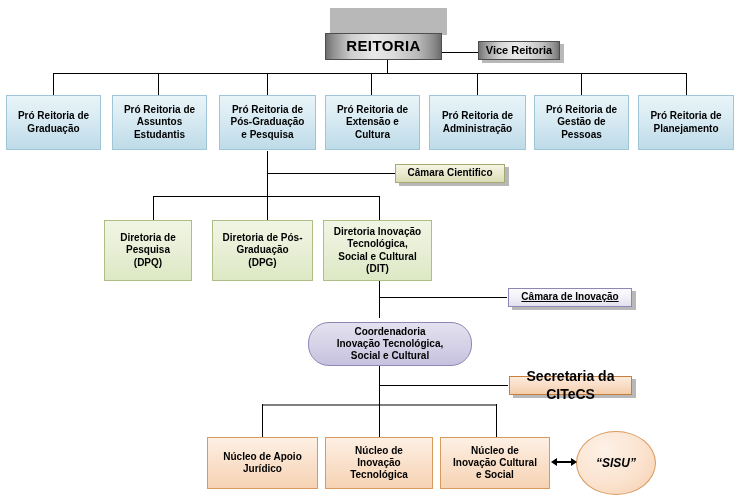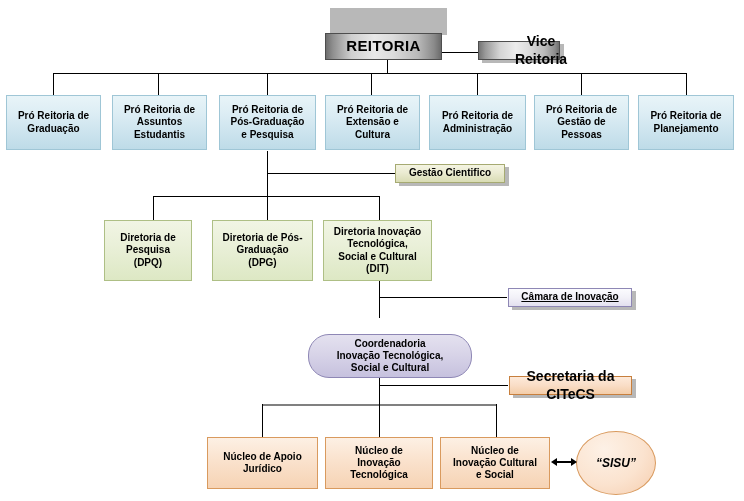--- a/index.html
+++ b/index.html
@@ -61,22 +61,21 @@
     letter-spacing: .4px;
     margin-top: 29px;
   }
 
   
   .n-vice {
     background: linear-gradient(to right,
        #747474 0%, #9a9a9a 8%, #d4d4d4 26%, #ececec 46%,
        #dcdcdc 62%, #bababa 82%, #8c8c8c 95%, #6f6f6f 100%);
     border: 1px solid #4d4d4d;
-    font-size: 14px;
-    padding-left: 44px;
+    font-size: 11px;
   }
 
   
   .n-blue {
     background: linear-gradient(to bottom, #e8f4f8 0%, #dcedf4 34%, #bedbe8 100%);
     border: 1px solid #9fc6d6;
     font-size: 10px;
   }
 
   
@@ -216,36 +215,36 @@
 Extensão e
 Cultura</div>
   <div class="node n-blue" style="left:429px; top:95px; width:97px; height:55px;">Pró Reitoria de
 Administração</div>
   <div class="node n-blue" style="left:534px; top:95px; width:95px; height:55px;">Pró Reitoria de
 Gestão de
 Pessoas</div>
   <div class="node n-blue" style="left:638px; top:95px; width:96px; height:55px;">Pró Reitoria de
 Planejamento</div>
 
-  <div class="node n-olive" style="left:395px; top:164px; width:110px; height:19px;">Gestão Cientifico</div>
+  <div class="node n-olive" style="left:395px; top:164px; width:110px; height:19px;">Câmara Cientifico</div>
 
   <div class="node n-green" style="left:104px; top:220px; width:88px; height:61px;">Diretoria de
 Pesquisa
 (DPQ)</div>
   <div class="node n-green" style="left:212px; top:220px; width:101px; height:61px;">Diretoria de Pós-
 Graduação
 (DPG)</div>
   <div class="node n-green" style="left:323px; top:220px; width:109px; height:61px;">Diretoria Inovação
 Tecnológica,
 Social e Cultural
 (DIT)</div>
 
   <div class="node n-purple-light" style="left:508px; top:288px; width:124px; height:19px;">Câmara de Inovação</div>
 
-  <div class="node n-purple" style="left:308px; top:334px; width:164px; height:44px;border-radius:21px;">Coordenadoria
+  <div class="node n-purple" style="left:308px; top:322px; width:164px; height:44px;border-radius:21px;">Coordenadoria
 Inovação Tecnológica,
 Social e Cultural</div>
 
   <div class="node n-orange-strip" style="left:509px; top:376px; width:123px; height:19px;">Secretaria da CITeCS</div>
 
   <div class="node n-orange" style="left:207px; top:437px; width:111px; height:52px;">Núcleo de Apoio
 Jurídico</div>
   <div class="node n-orange" style="left:325px; top:437px; width:108px; height:52px;">Núcleo de
 Inovação
 Tecnológica</div>

